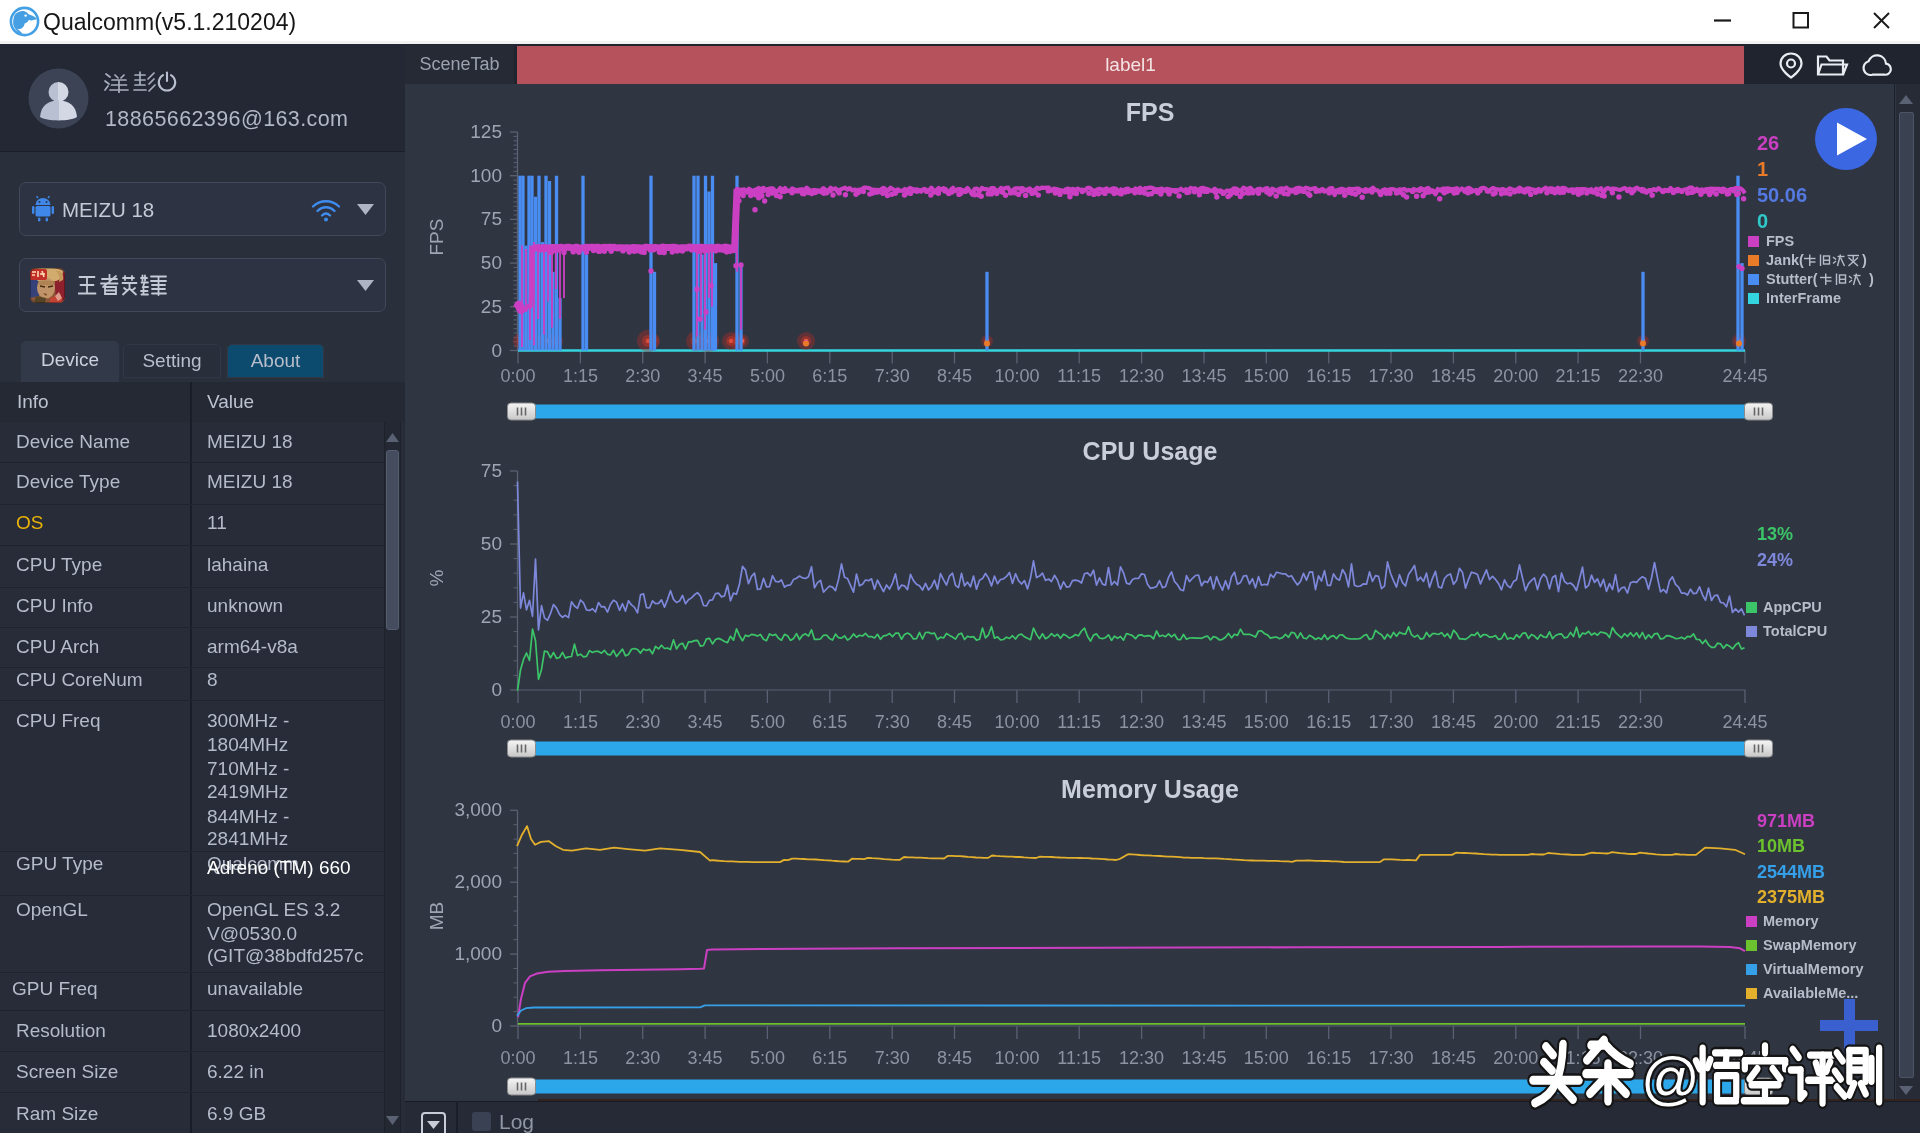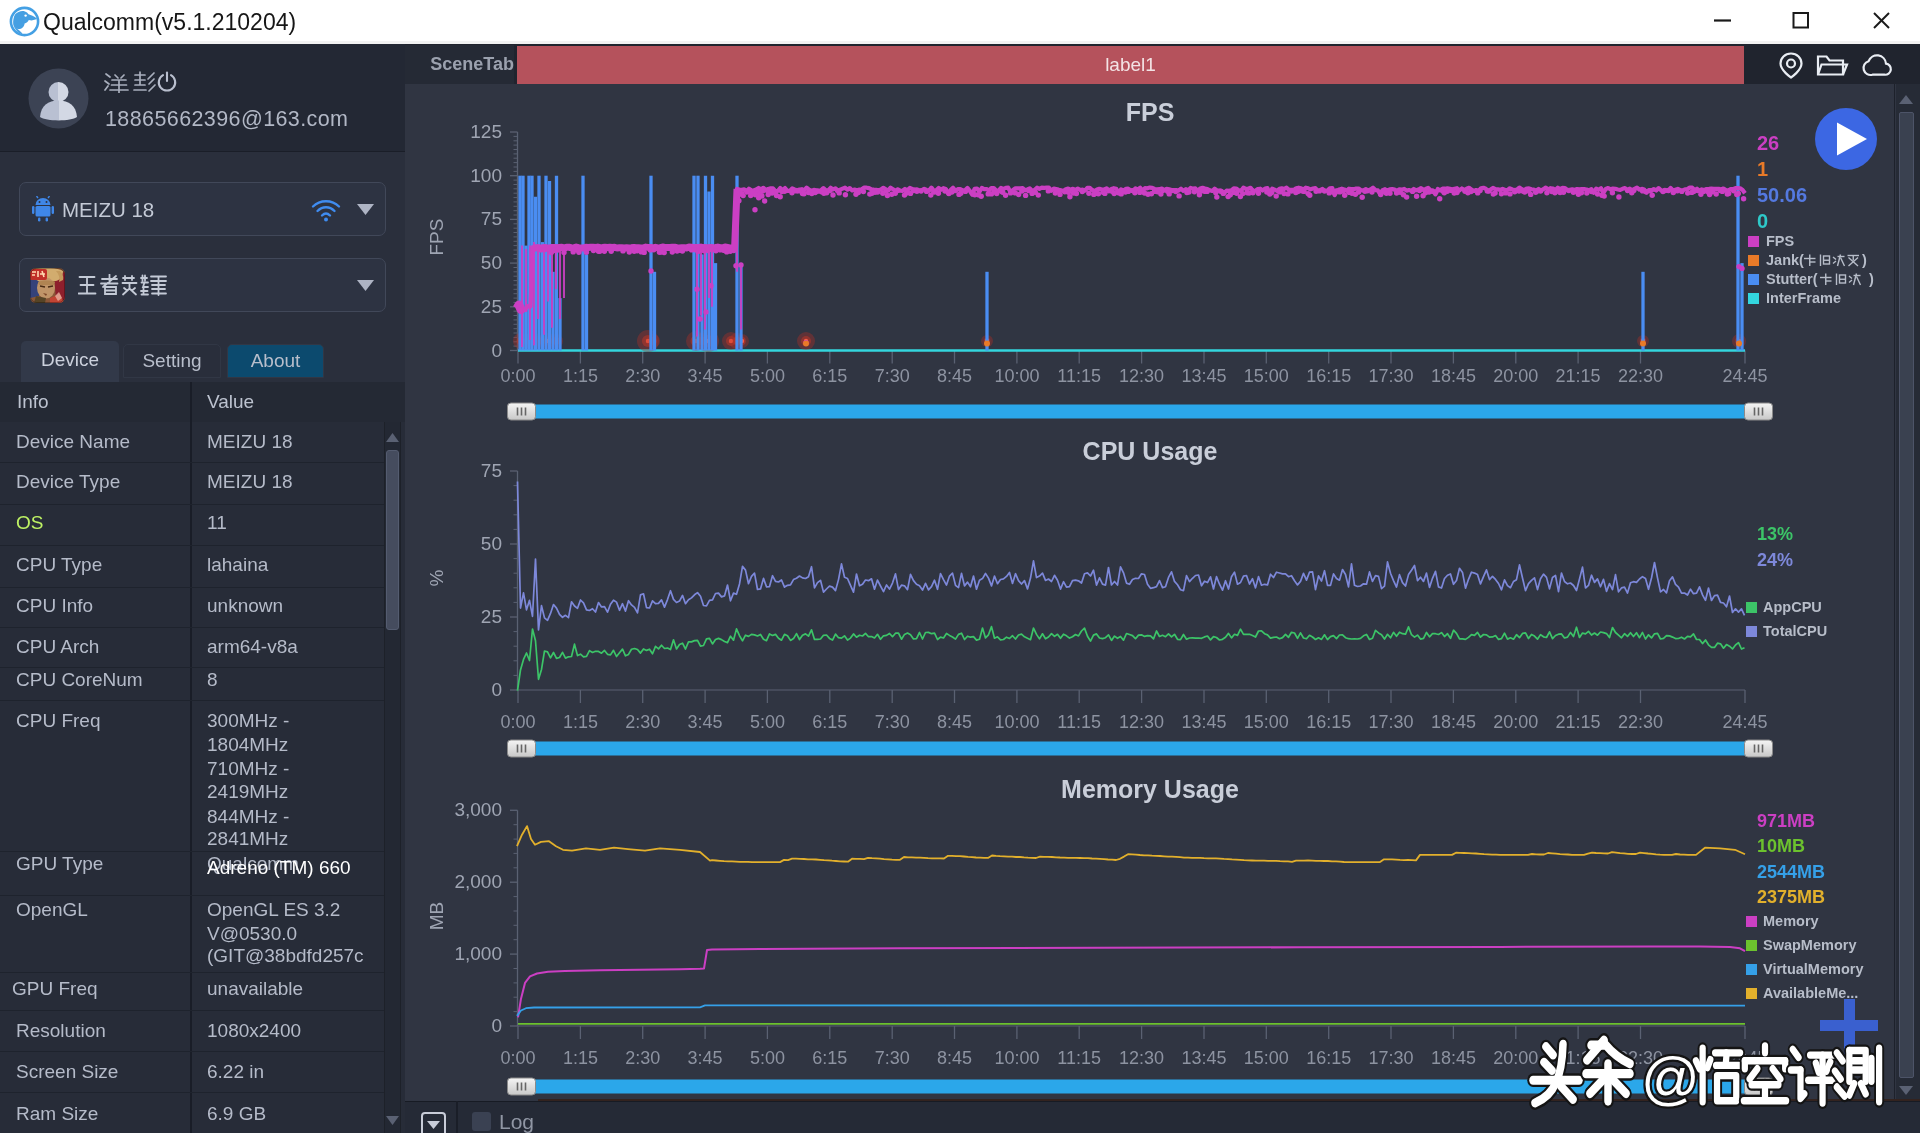--- a/index.html
+++ b/index.html
@@ -124,21 +124,21 @@
 <div style="position:absolute;left:0;top:666.5px;width:384px;height:1px;background:#1e232d;"></div>
 <div style="position:absolute;left:0;top:699.5px;width:384px;height:1px;background:#1e232d;"></div>
 <div style="position:absolute;left:0;top:850.5px;width:384px;height:1px;background:#1e232d;"></div>
 <div style="position:absolute;left:0;top:895px;width:384px;height:1px;background:#1e232d;"></div>
 <div style="position:absolute;left:0;top:972px;width:384px;height:1px;background:#1e232d;"></div>
 <div style="position:absolute;left:0;top:1010px;width:384px;height:1px;background:#1e232d;"></div>
 <div style="position:absolute;left:0;top:1051px;width:384px;height:1px;background:#1e232d;"></div>
 <div style="position:absolute;left:0;top:1092px;width:384px;height:1px;background:#1e232d;"></div>
 <div style="position:absolute;left:16px;top:430.5px;font-size:19px;color:#b5bbc9;white-space:nowrap;">Device Name</div>
 <div style="position:absolute;left:16px;top:471px;font-size:19px;color:#b5bbc9;white-space:nowrap;">Device Type</div>
-<div style="position:absolute;left:16px;top:511.5px;font-size:19px;color:#bef264;white-space:nowrap;">OS</div>
+<div style="position:absolute;left:16px;top:511.5px;font-size:19px;color:#eab308;white-space:nowrap;">OS</div>
 <div style="position:absolute;left:16px;top:554px;font-size:19px;color:#b5bbc9;white-space:nowrap;">CPU Type</div>
 <div style="position:absolute;left:16px;top:595px;font-size:19px;color:#b5bbc9;white-space:nowrap;">CPU Info</div>
 <div style="position:absolute;left:16px;top:636px;font-size:19px;color:#b5bbc9;white-space:nowrap;">CPU Arch</div>
 <div style="position:absolute;left:16px;top:669px;font-size:19px;color:#b5bbc9;white-space:nowrap;">CPU CoreNum</div>
 <div style="position:absolute;left:16px;top:709.5px;font-size:19px;color:#b5bbc9;white-space:nowrap;">CPU Freq</div>
 <div style="position:absolute;left:16px;top:852.5px;font-size:19px;color:#b5bbc9;white-space:nowrap;">GPU Type</div>
 <div style="position:absolute;left:16px;top:898.5px;font-size:19px;color:#b5bbc9;white-space:nowrap;">OpenGL</div>
 <div style="position:absolute;left:12px;top:977.5px;font-size:19px;color:#b5bbc9;white-space:nowrap;">GPU Freq</div>
 <div style="position:absolute;left:16px;top:1020px;font-size:19px;color:#b5bbc9;white-space:nowrap;">Resolution</div>
 <div style="position:absolute;left:16px;top:1061px;font-size:19px;color:#b5bbc9;white-space:nowrap;">Screen Size</div>
@@ -167,21 +167,21 @@
 <div style="position:absolute;left:207px;top:1102.5px;font-size:19px;color:#b5bbc9;white-space:nowrap;">6.9 GB</div>
 <div style="position:absolute;left:384px;top:422px;width:17px;height:711px;background:#232833;border-left:1px solid #1d2129;border-right:1px solid #1d2129;"></div>
 <svg class="abs" style="left:386px;top:433px" width="13" height="9" viewBox="0 0 13 9">
     <path d="M6.5 0 L13 9 L0 9 Z" fill="#5a6173"></path>
   </svg>
 <div style="position:absolute;left:386px;top:450px;width:13px;height:180px;background:#454c5e;border:1px solid #545c70;border-radius:3px;"></div>
 <svg class="abs" style="left:386px;top:1116px" width="13" height="9" viewBox="0 0 13 9">
     <path d="M6.5 9 L13 0 L0 0 Z" fill="#5a6173"></path>
   </svg>
 <div style="position:absolute;left:405px;top:44px;width:1515px;height:40px;background:#20242e;"></div>
-<div style="position:absolute;left:405px;top:45px;width:109px;height:39px;background:#252a35;color:#9ba1ae;font-size:18px;text-align:right;line-height:39px;font-weight:bold;">SceneTab</div>
+<div style="position:absolute;left:405px;top:45px;width:109px;height:39px;background:#252a35;color:#9ba1ae;font-size:18px;text-align:center;line-height:39px;">SceneTab</div>
 <div style="position:absolute;left:517px;top:45.5px;width:1227px;height:38.5px;background:#b5525c;"></div>
 <div style="position:absolute;left:517px;top:45.5px;width:1227px;height:38.5px;color:#f3e3e5;font-size:19px;text-align:center;line-height:38px;">label1</div>
 <svg class="abs" style="left:1776px;top:50px" width="120" height="30" viewBox="0 0 120 30">
 <g stroke="#e9edf3" stroke-width="2.2" fill="none">
 <path d="M 15 3.5 C 8.9 3.5 4.5 8 4.5 13.6 C 4.5 20.5 15 27.5 15 27.5 C 15 27.5 25.5 20.5 25.5 13.6 C 25.5 8 21.1 3.5 15 3.5 Z"></path>
 <circle cx="15" cy="13.5" r="4"></circle>
 <path d="M 42 6.5 L 50.5 6.5 L 53.5 10.5 L 67 10.5 L 67 24.5 L 42 24.5 Z"></path>
 <path d="M 42 24.5 L 45.5 14.5 L 71 14.5 L 67 24.5"></path>
 <path d="M 98 24.7 L 108.5 24.7 A 5.6 5.6 0 0 0 110 13.6 A 9 9 0 0 0 92.6 11.2 A 6.6 6.6 0 0 0 96.5 24.7 L 99 24.7"></path>
 </g>

